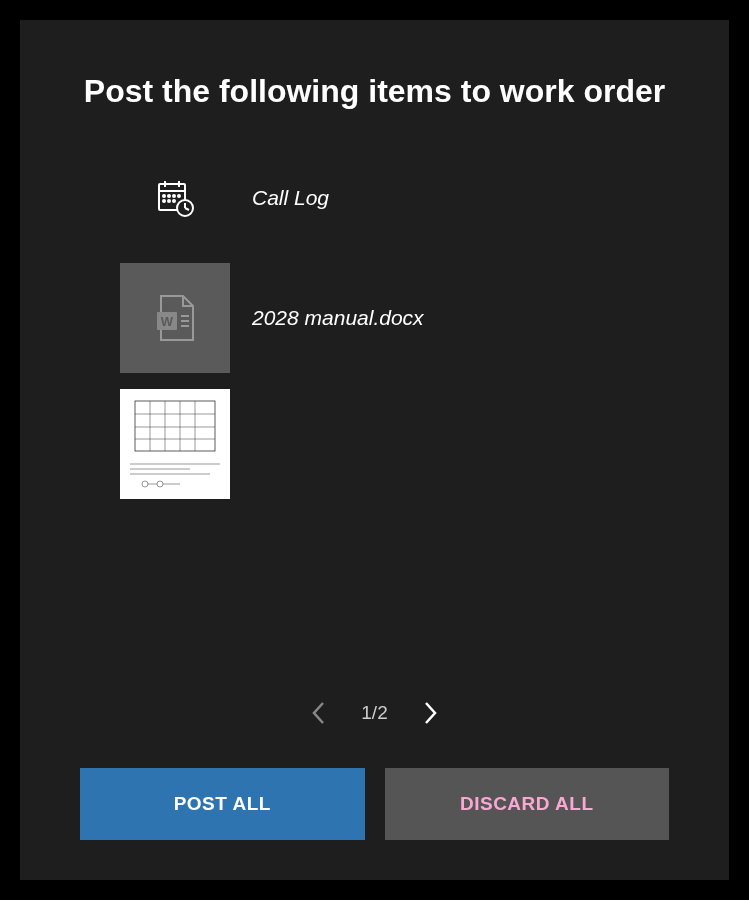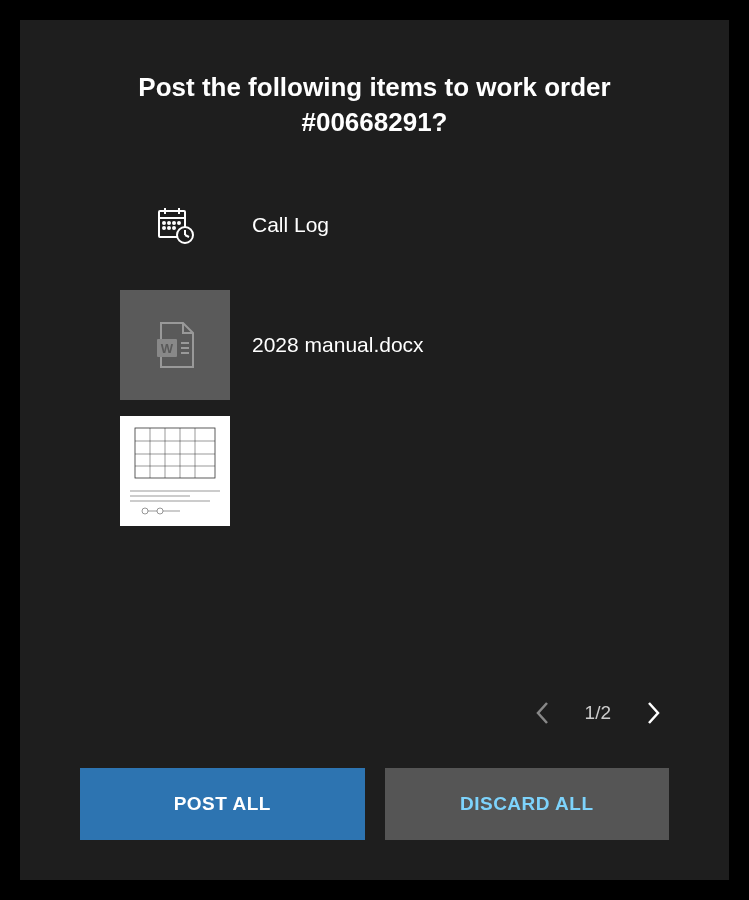--- a/index.html
+++ b/index.html
@@ -21,21 +21,21 @@
     .dialog {
       background: #1e1e1e;
       width: 100%;
       height: 100%;
       display: flex;
       flex-direction: column;
       padding: 50px 60px 40px 60px;
     }
     .dialog-title {
       text-align: center;
-      font-size: 26px;
+      font-size: 32px;
       font-weight: 600;
       line-height: 1.35;
       margin-bottom: 60px;
     }
     .items-container {
       flex: 1;
       display: flex;
       flex-direction: column;
       padding-left: 40px;
     }
@@ -56,20 +56,21 @@
       flex-shrink: 0;
     }
     .item-icon-box.narrow {
       height: 50px;
     }
     .item-label {
       font-size: 21px;
       font-weight: 400;
       color: #fff;
       margin-left: 22px;
+      font-style: italic;
     }
     .thumb-img {
       width: 110px;
       height: 110px;
       background: #4a5a7a;
       position: relative;
       overflow: hidden;
     }
     .thumb-doc {
       width: 110px;
@@ -82,21 +83,21 @@
     .thumb-pdf {
       width: 110px;
       height: 110px;
       background: #fff;
       position: relative;
       overflow: hidden;
     }
     .pagination {
       display: flex;
       align-items: center;
-      justify-content: flex-end;
+      justify-content: center;
       gap: 28px;
       margin-top: 16px;
       margin-bottom: 40px;
     }
     .pager-btn {
       width: 30px;
       height: 30px;
       display: flex;
       align-items: center;
       justify-content: center;
@@ -126,21 +127,21 @@
       cursor: pointer;
       text-transform: uppercase;
       font-family: inherit;
     }
     .btn-primary {
       background: #2d74b1;
       color: #fff;
     }
     .btn-secondary {
       background: #555;
-      color: #7dd3fc;
+      color: #f9a8d4;
     }
     
     .machine-bg {
       position: absolute;
       inset: 0;
       background: linear-gradient(90deg, #2a3a6a 0%, #3a4a8a 15%, #d8d8d8 40%, #c8c8c8 60%, #2a3a6a 100%);
     }
     .machine-floor {
       position: absolute;
       bottom: 0;
@@ -172,21 +173,20 @@
       position: absolute;
       inset: 0;
     }
   </style>
 </head>
 <body>
 
 <div class="dialog">
   <h1 class="dialog-title">
     <span>Post the following items to work order</span><br>
-    <span>#00668291?</span>
   </h1>
 
   <div class="items-container">
 
     <div class="item-row first">
       <div class="item-icon-box narrow">
         <svg width="40" height="40" viewBox="0 0 40 40" fill="none" stroke="#fff" stroke-width="2">
           <rect x="4" y="6" width="26" height="26" rx="1"></rect>
           <line x1="4" y1="13" x2="30" y2="13"></line>
           <line x1="10" y1="3" x2="10" y2="9"></line>

